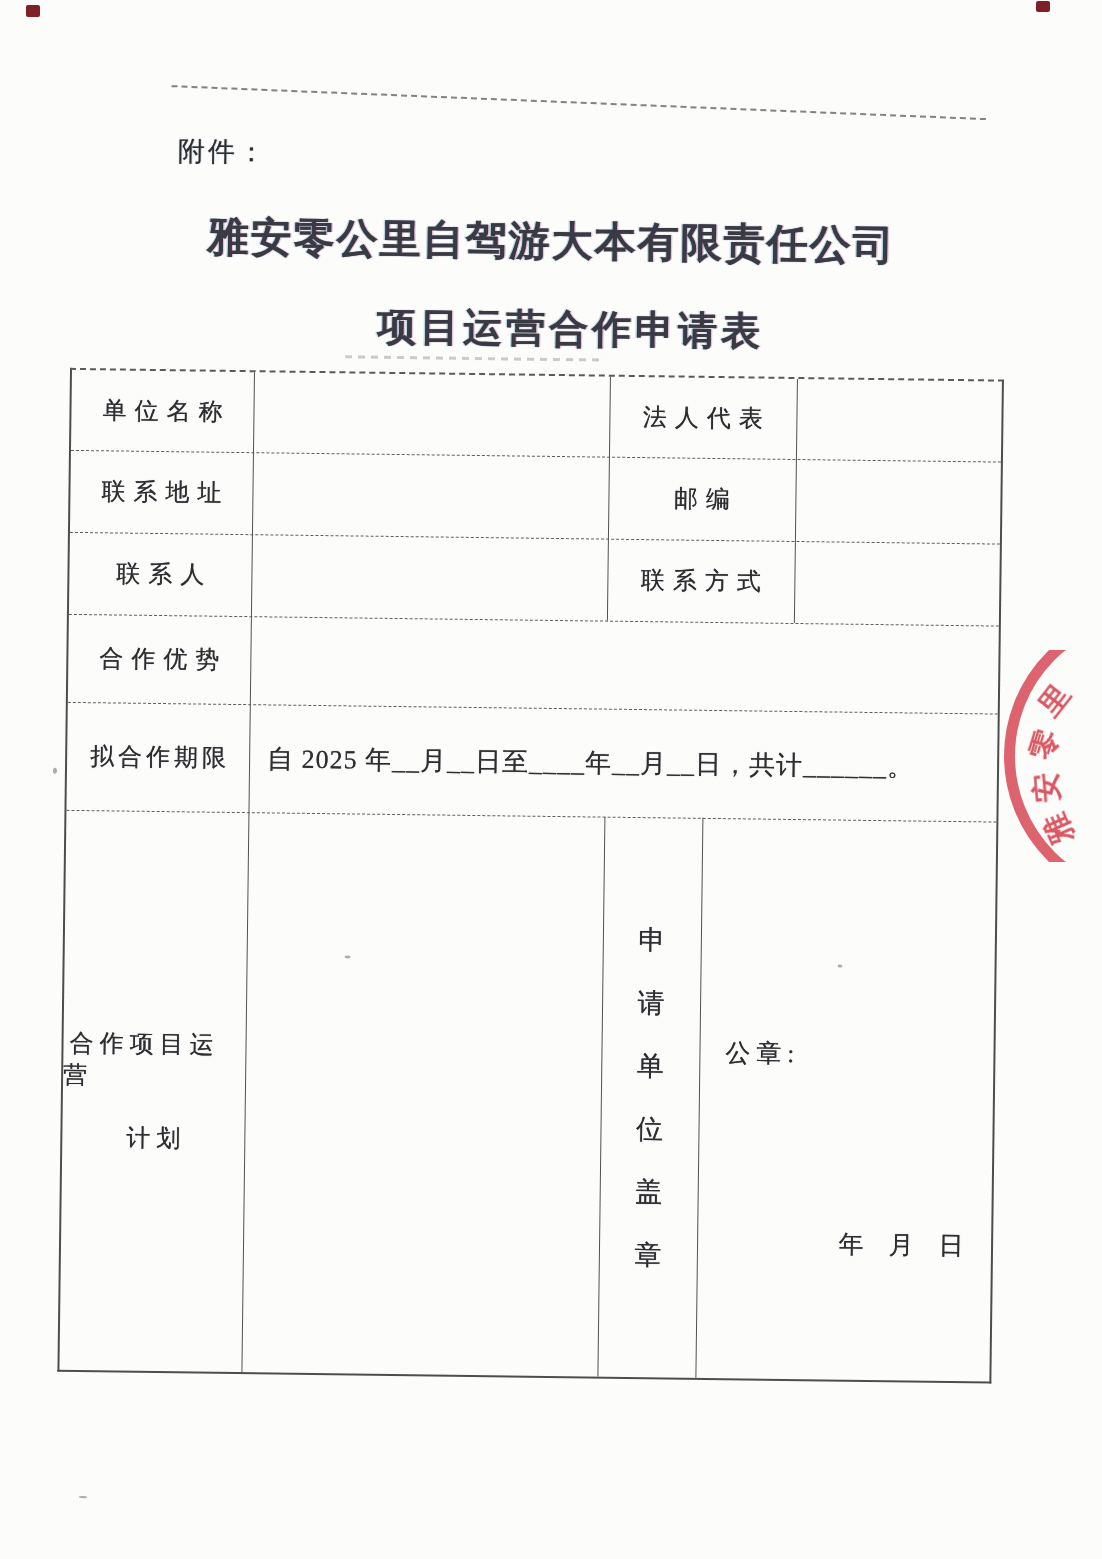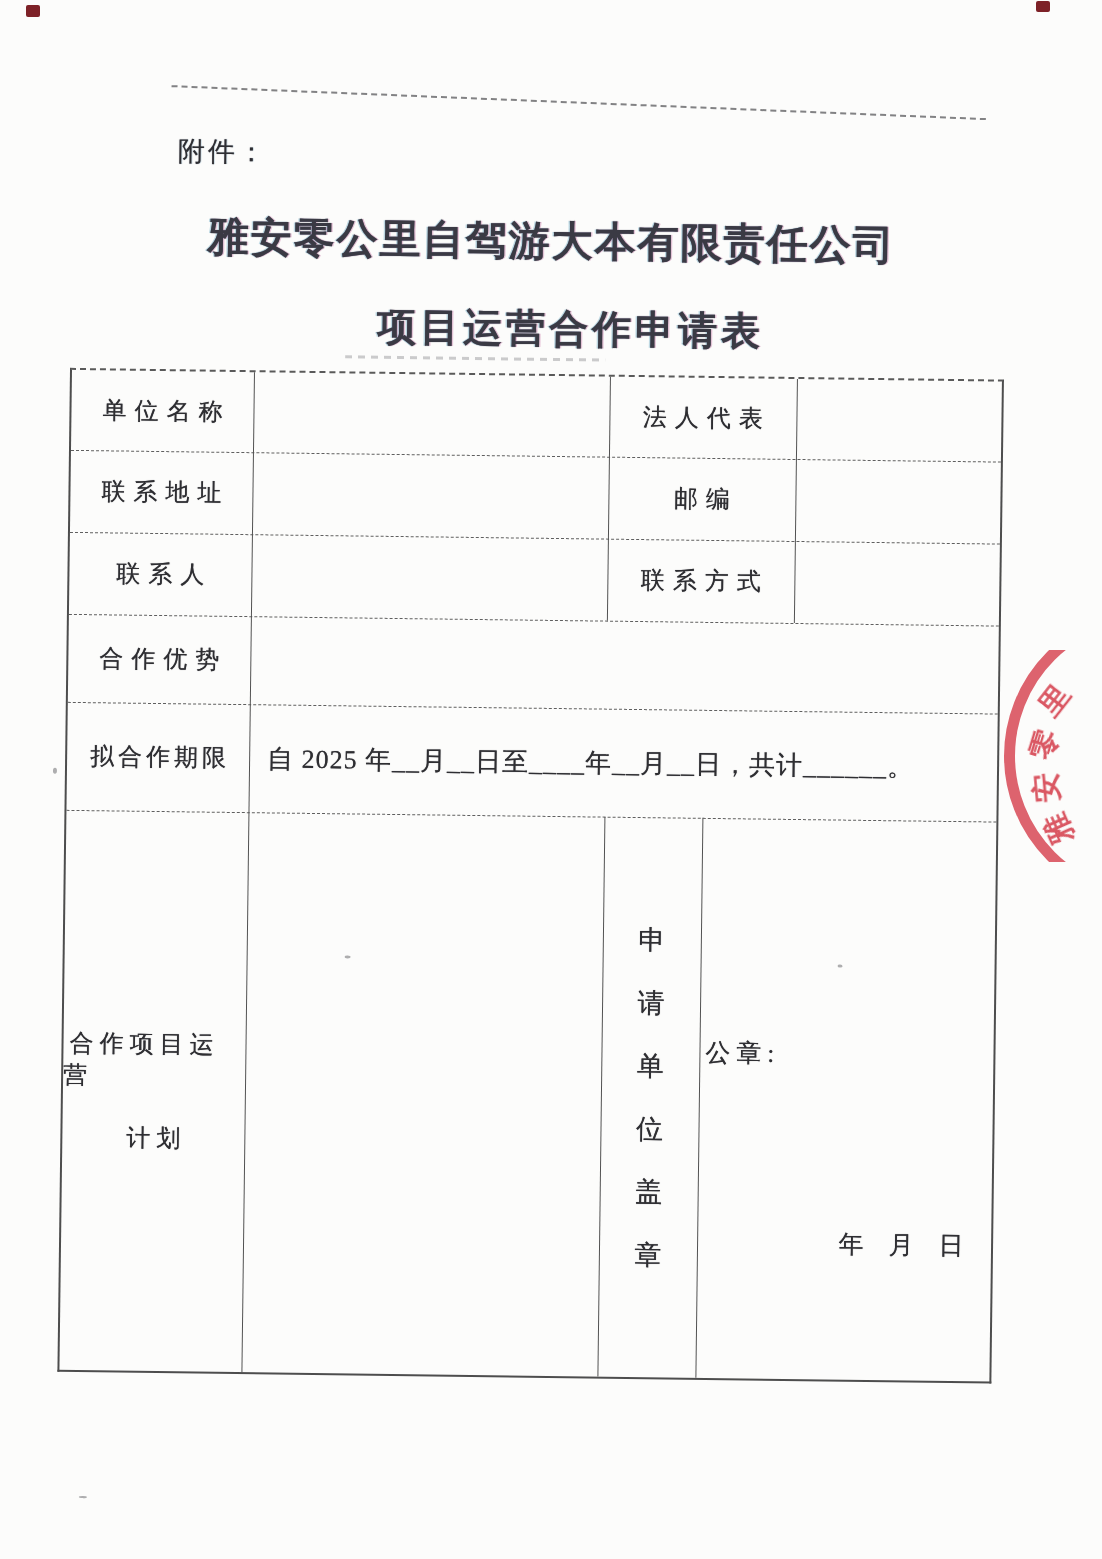--- a/index.html
+++ b/index.html
@@ -30,21 +30,21 @@
   .vline{position:absolute;width:0;border-left:1.7px solid #525252;}
   .cell{position:absolute;display:flex;align-items:center;justify-content:center;}
   .lbl{font-size:24px;letter-spacing:8px;text-indent:8px;
     text-shadow:0 0 .7px rgba(45,45,50,.85);}
   .lbl-tight{letter-spacing:4px;text-indent:4px;}
   .fill-text{font-size:26px;letter-spacing:1px;text-shadow:0 0 .7px rgba(45,45,50,.8);}
   .plan-label{flex-direction:column;gap:30px;font-size:24px;letter-spacing:6px;text-indent:6px;
     text-shadow:0 0 .7px rgba(45,45,50,.85);}
   .seal-col{flex-direction:column;gap:27px;font-size:27px;
     text-shadow:0 0 .7px rgba(45,45,50,.85);}
-  .gongzhang{position:absolute;left:642px;top:658px;font-size:25px;letter-spacing:6px;
+  .gongzhang{position:absolute;left:662px;top:658px;font-size:25px;letter-spacing:6px;
     text-shadow:0 0 .7px rgba(45,45,50,.85);}
   .dateline{position:absolute;left:745px;top:848px;width:190px;text-align:center;
     font-size:25px;text-shadow:0 0 .7px rgba(45,45,50,.85);}
 
   
   .fold-line{position:absolute;left:168px;top:84px;width:815px;height:0;
     border-top:2px dashed rgba(55,55,58,.62);transform:rotate(1.6deg);transform-origin:left top;}
   .corner-mark{position:absolute;border-radius:2px;background:#7d2127;}
   .corner-mark.tl{left:26px;top:5px;width:14px;height:12px;}
   .corner-mark.tr{left:1036px;top:1px;width:14px;height:11px;}

